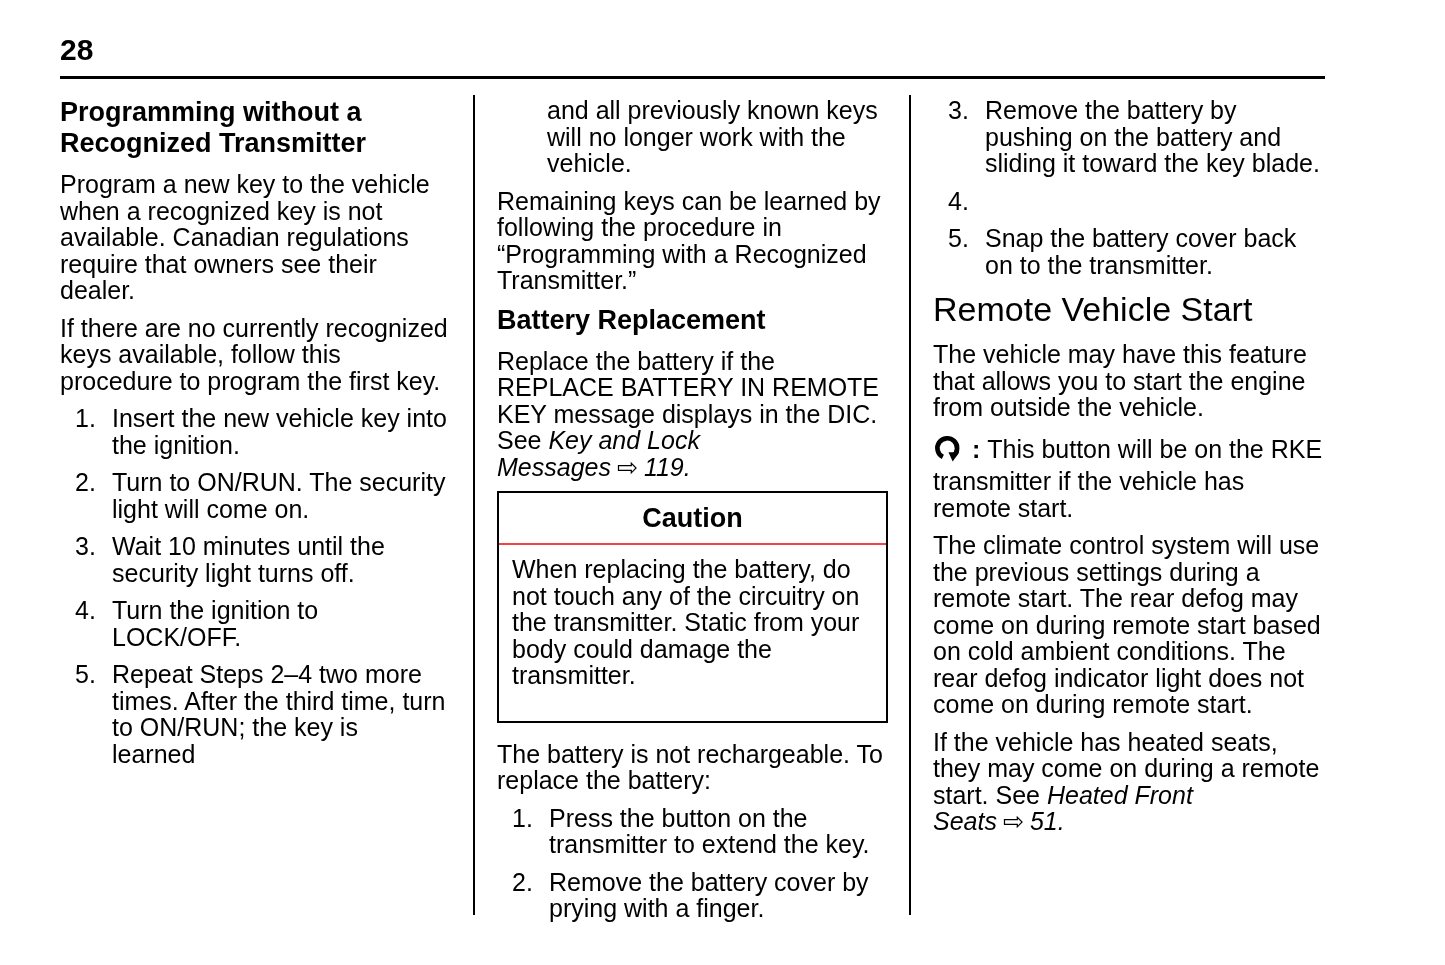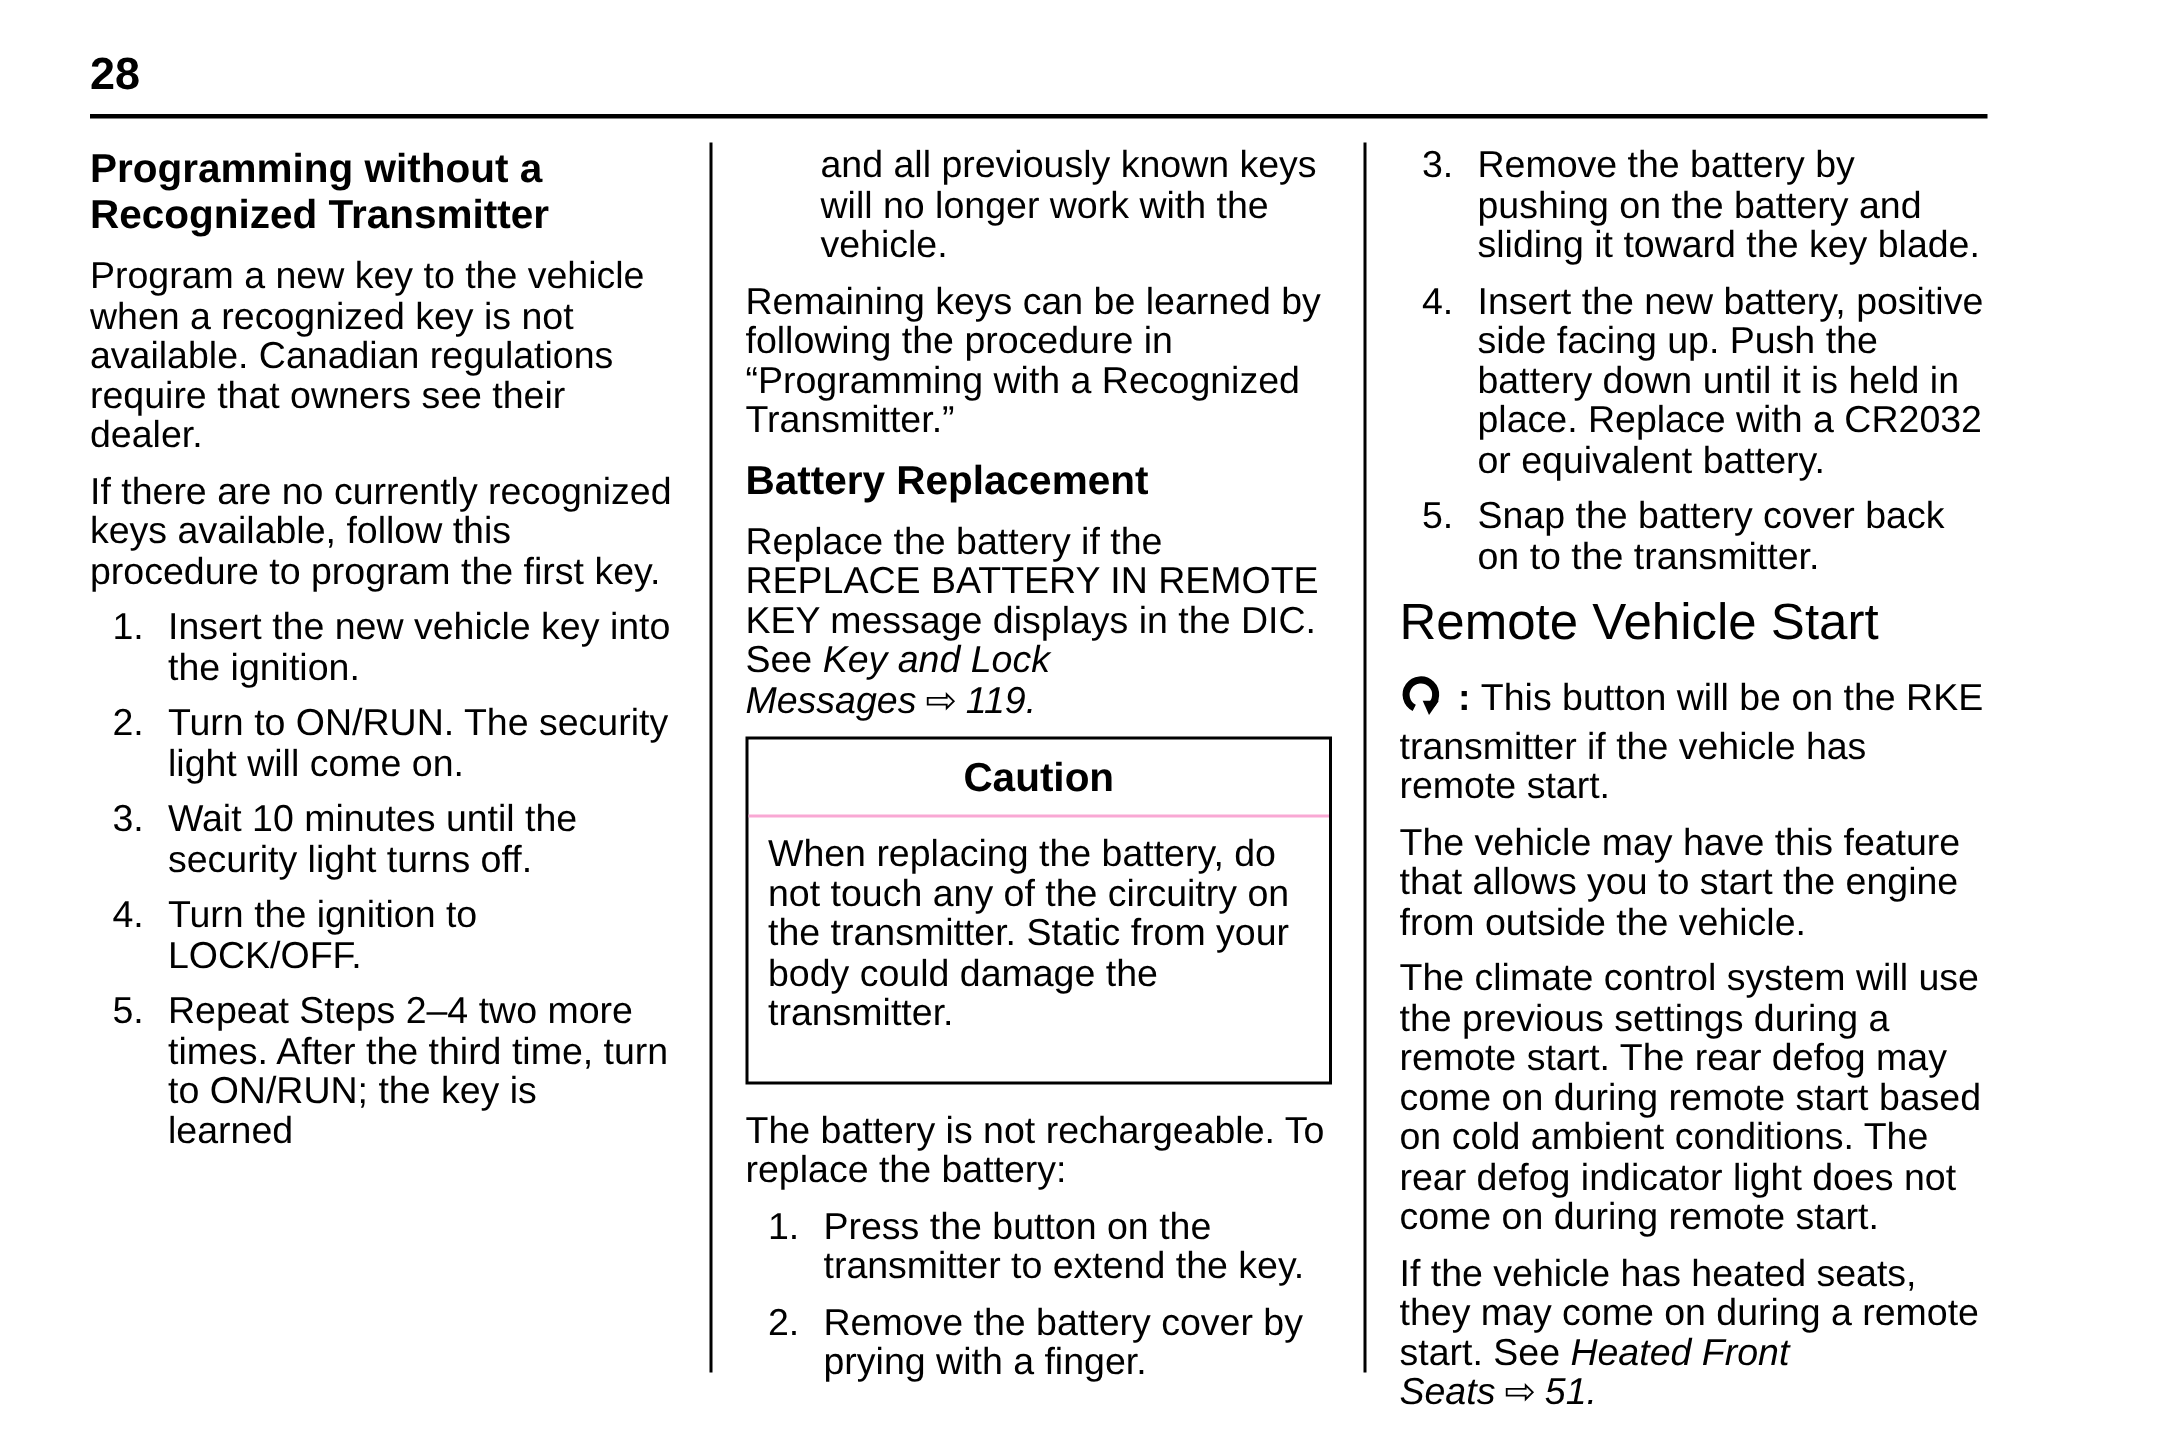--- a/index.html
+++ b/index.html
@@ -55,21 +55,21 @@
   .continuation { padding-left: 50px; }
 
   
   .li { display: flex; margin: 0 0 11px 0; font-size: 25px; line-height: 26.5px; }
   .li .num { flex: 0 0 37px; margin-left: 15px; }
   .li .li-text { flex: 1 1 auto; }
 
   
   .caution-box { border: 2px solid #000; margin: 10px 0 18px 0; }
   .caution-header {
-    border-bottom: 2px solid #f9a8d4;
+    border-bottom: 2px solid #ef4444;
     text-align: center; font-weight: bold; font-size: 27px;
     padding: 10px 0 9px 0;
   }
   .caution-body {
     font-size: 25px; line-height: 26.5px;
     padding: 11px 12px 32px 13px;
   }
 
   
   .xref { font-style: italic; }
@@ -141,33 +141,32 @@
     </div>
   </div>
 
   <div class="col col-3">
     <div class="li">
       <span class="num">3.</span>
       <span class="li-text">Remove the battery by pushing on the battery and sliding it toward the key blade.</span>
     </div>
     <div class="li">
       <span class="num">4.</span>
-      <span class="li-text">Insert the new battery, positive side facing up. Push the battery down until it is held in place. Replace with a CR2032 or equivalent battery.</span>
     </div>
     <div class="li">
       <span class="num">5.</span>
       <span class="li-text">Snap the battery cover back on to the transmitter.</span>
     </div>
 
     <div class="h1">Remote Vehicle Start</div>
+    <p class="body">The vehicle may have this feature that allows you to start the engine from outside the vehicle.</p>
+
     <p class="body"><span class="rs-icon"><svg width="30" height="32" viewBox="0 0 32 32" aria-hidden="true">
             <path d="M 10.5 25.5 A 10.5 10.5 0 1 1 21.5 24.5" fill="none" stroke="#000" stroke-width="5"></path>
             <polygon points="16.5,20.5 28,20.5 21,30.5" fill="#000"></polygon>
           </svg></span><span class="colon"> : </span><span>This button will be on the RKE transmitter if the vehicle has remote start.</span></p>
-
-    <p class="body">The vehicle may have this feature that allows you to start the engine from outside the vehicle.</p>
 
     <p class="body">The climate control system will use the previous settings during a remote start. The rear defog may come on during remote start based on cold ambient conditions. The rear defog indicator light does not come on during remote start.</p>
 
     <p class="body"><span>If the vehicle has heated seats, they may come on during a remote start. See </span><span class="xref">Heated Front Seats</span><span class="xarrow">⇨</span><span class="xref">51.</span></p>
   </div>
 
 </div>
 
 </body></html>

